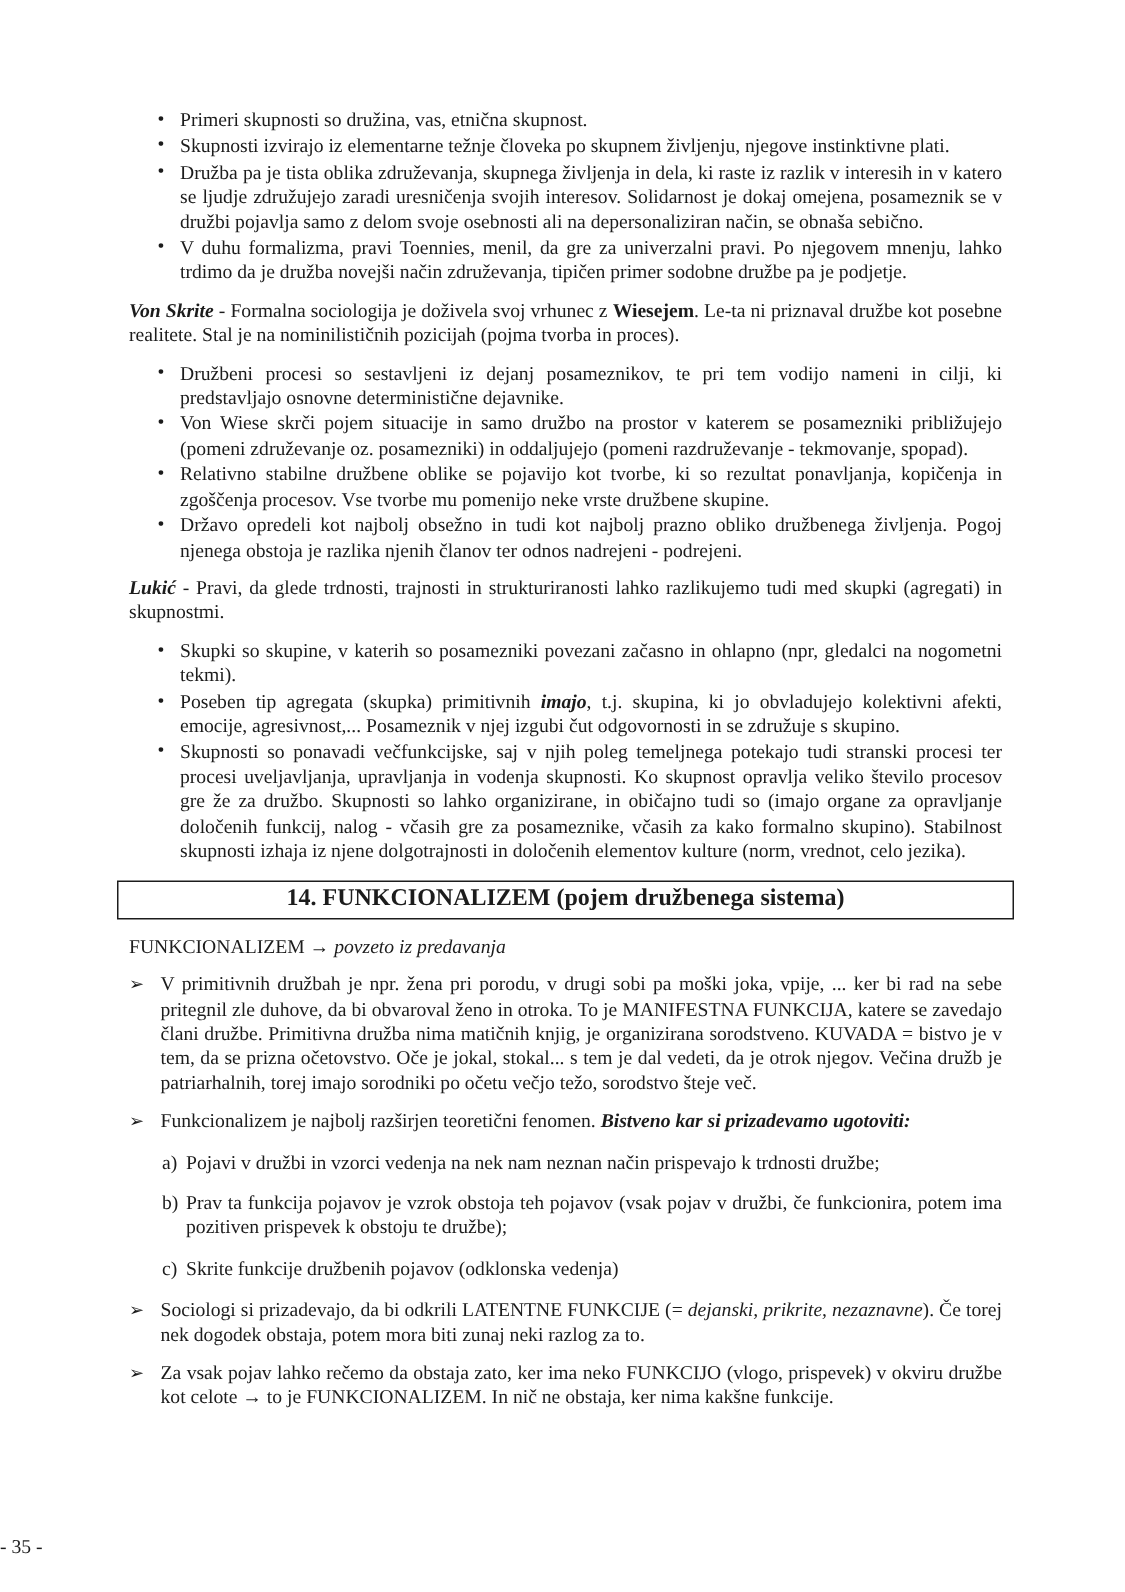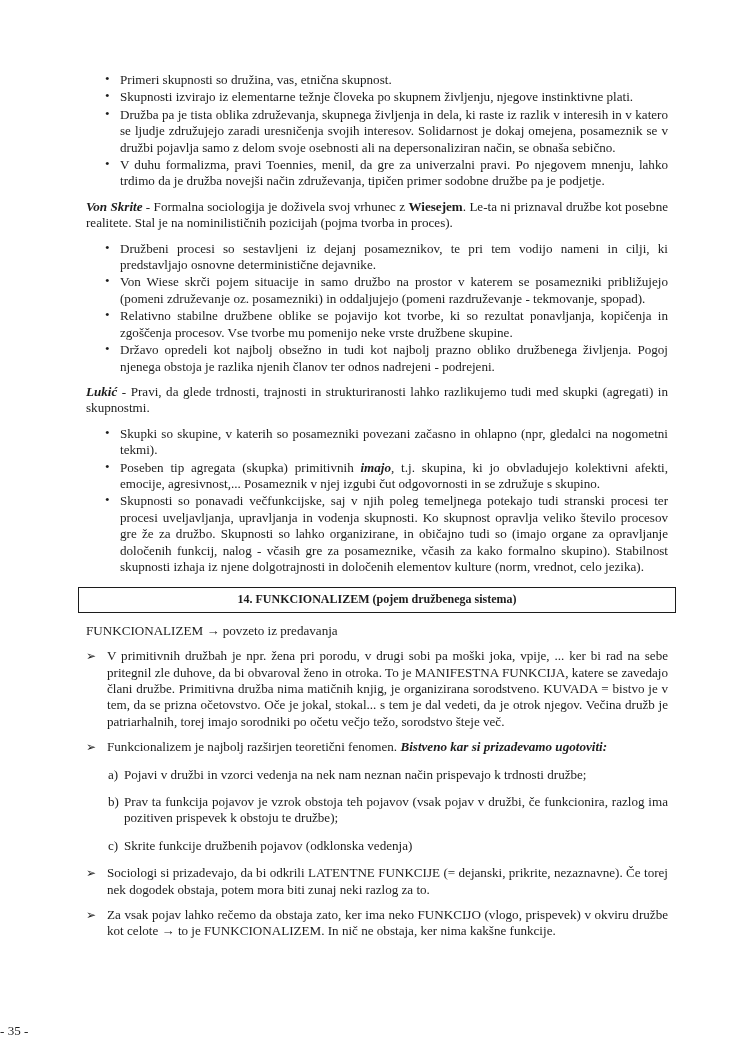--- a/index.html
+++ b/index.html
@@ -10,32 +10,32 @@
     box-sizing:border-box;
     padding:72px 82px 0 86px;
     font-family:"Liberation Serif", serif;
     font-size:13.1px;
     line-height:16.4px;
     color:#1c1c1c;
     overflow:hidden;
   }
   .run-n{font-weight:normal;font-style:normal;}
   .run-b{font-weight:bold;margin-top:13px;}
-  .run-i{margin-top:32px;}
+  .run-i{font-style:italic;margin-top:32px;}
   .run-bi{font-weight:bold;font-style:italic;}
   ul.blist{list-style:none;margin:0 0 9px 0;padding:0;}
   li.bitem{position:relative;padding-left:34px;text-align:justify;margin:0 0 1px 0;}
   .bmark{position:absolute;left:19px;top:-1px;}
   p.para{margin:9px 0;text-align:justify;}
   .section-box{
     border:1px solid #1c1c1c;
     margin:12px -8px 10px -8px;
     text-align:center;
     font-weight:bold;
-    font-size:12px;
+    font-size:16px;
     padding:3px 0 4px 0;
   }
   .aitem{position:relative;padding-left:21px;text-align:justify;margin:9px 0;}
   .amark{position:absolute;left:0;top:0;font-size:12px;}
   .litem{position:relative;padding-left:38px;text-align:justify;margin:11px 0;}
   .lmark{position:absolute;left:22px;top:0;}
   .footer{
     position:absolute;left:0;right:0;bottom:22px;
     text-align:left;
   }
@@ -117,21 +117,21 @@
     <span class="amark">➢</span>
     <span><span class="run-n">Funkcionalizem je najbolj razširjen teoretični fenomen. </span><span class="run-bi">Bistveno kar si prizadevamo ugotoviti:</span></span>
   </div>
 
   <div class="litem">
     <span class="lmark">a)</span>
     <span>Pojavi v družbi in vzorci vedenja na nek nam neznan način prispevajo k trdnosti družbe;</span>
   </div>
   <div class="litem">
     <span class="lmark">b)</span>
-    <span>Prav ta funkcija pojavov je vzrok obstoja teh pojavov (vsak pojav v družbi, če funkcionira, razlog ima pozitiven prispevek k obstoju te družbe);</span>
+    <span>Prav ta funkcija pojavov je vzrok obstoja teh pojavov (vsak pojav v družbi, če funkcionira, potem ima pozitiven prispevek k obstoju te družbe);</span>
   </div>
   <div class="litem">
     <span class="lmark">c)</span>
     <span>Skrite funkcije družbenih pojavov (odklonska vedenja)</span>
   </div>
 
   <div class="aitem">
     <span class="amark">➢</span>
     <span><span class="run-n">Sociologi si prizadevajo, da bi odkrili LATENTNE FUNKCIJE (= </span><span class="run-i">dejanski, prikrite, nezaznavne</span><span class="run-n">). Če torej nek dogodek obstaja, potem mora biti zunaj neki razlog za to.</span></span>
   </div>

